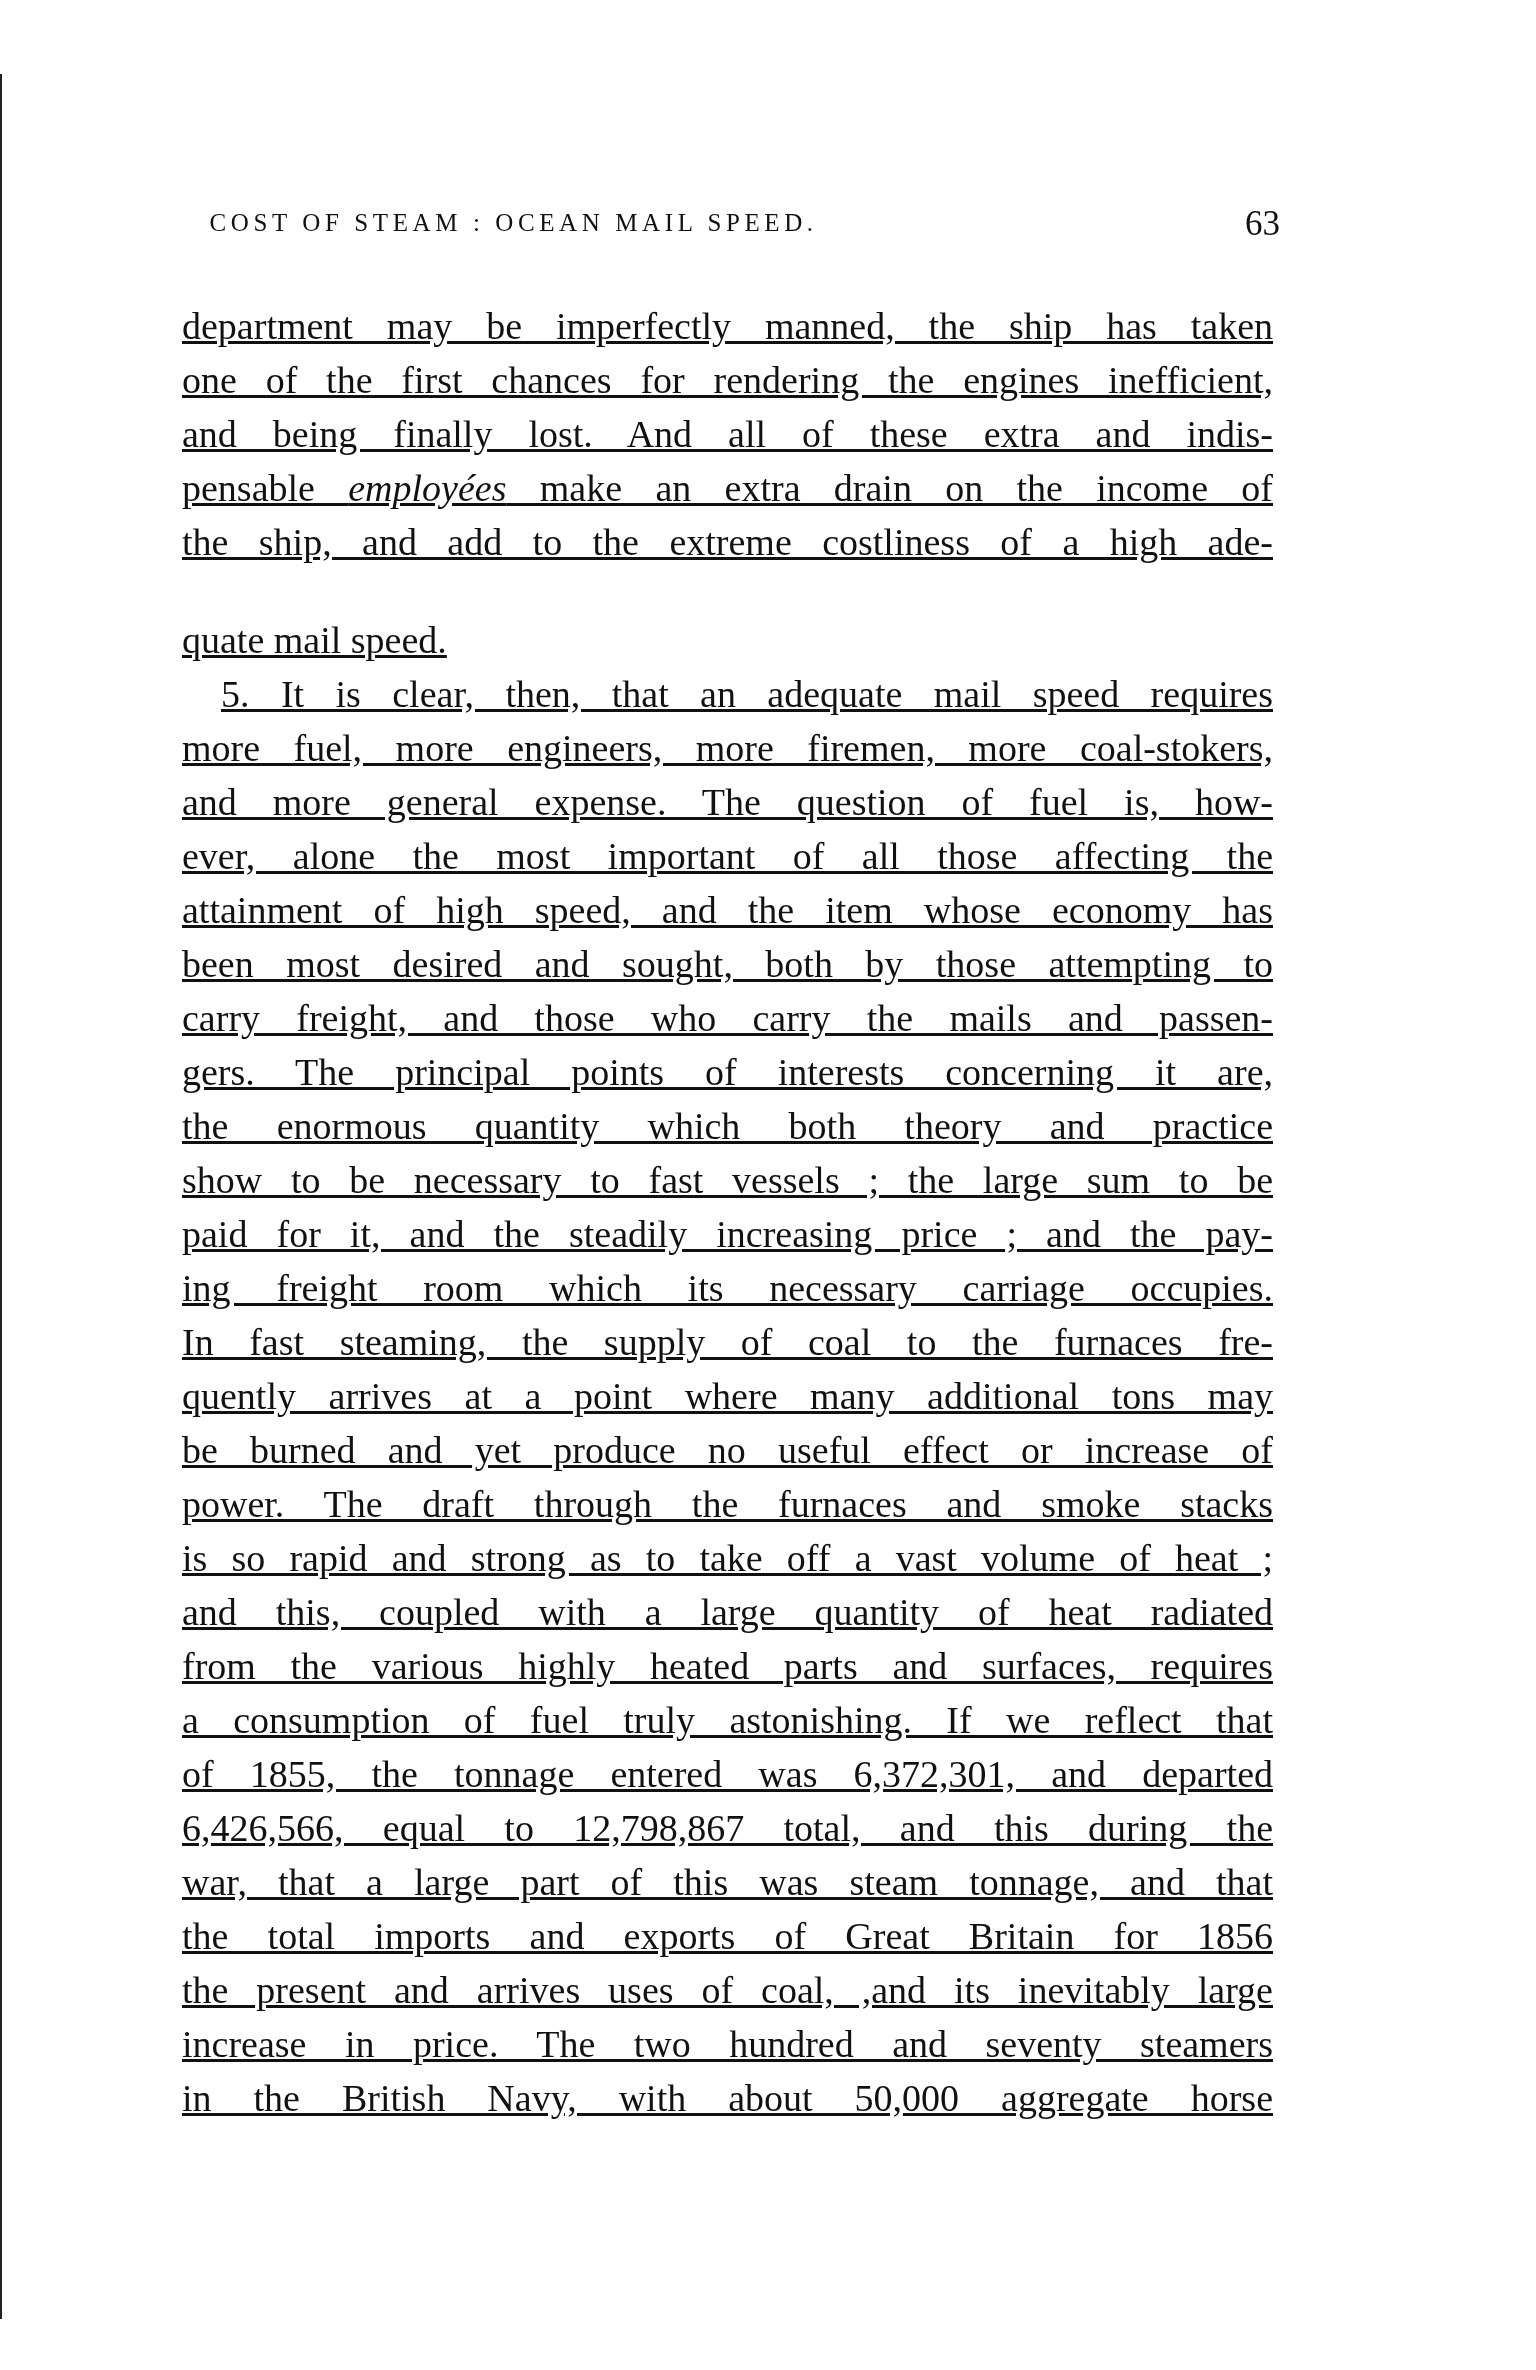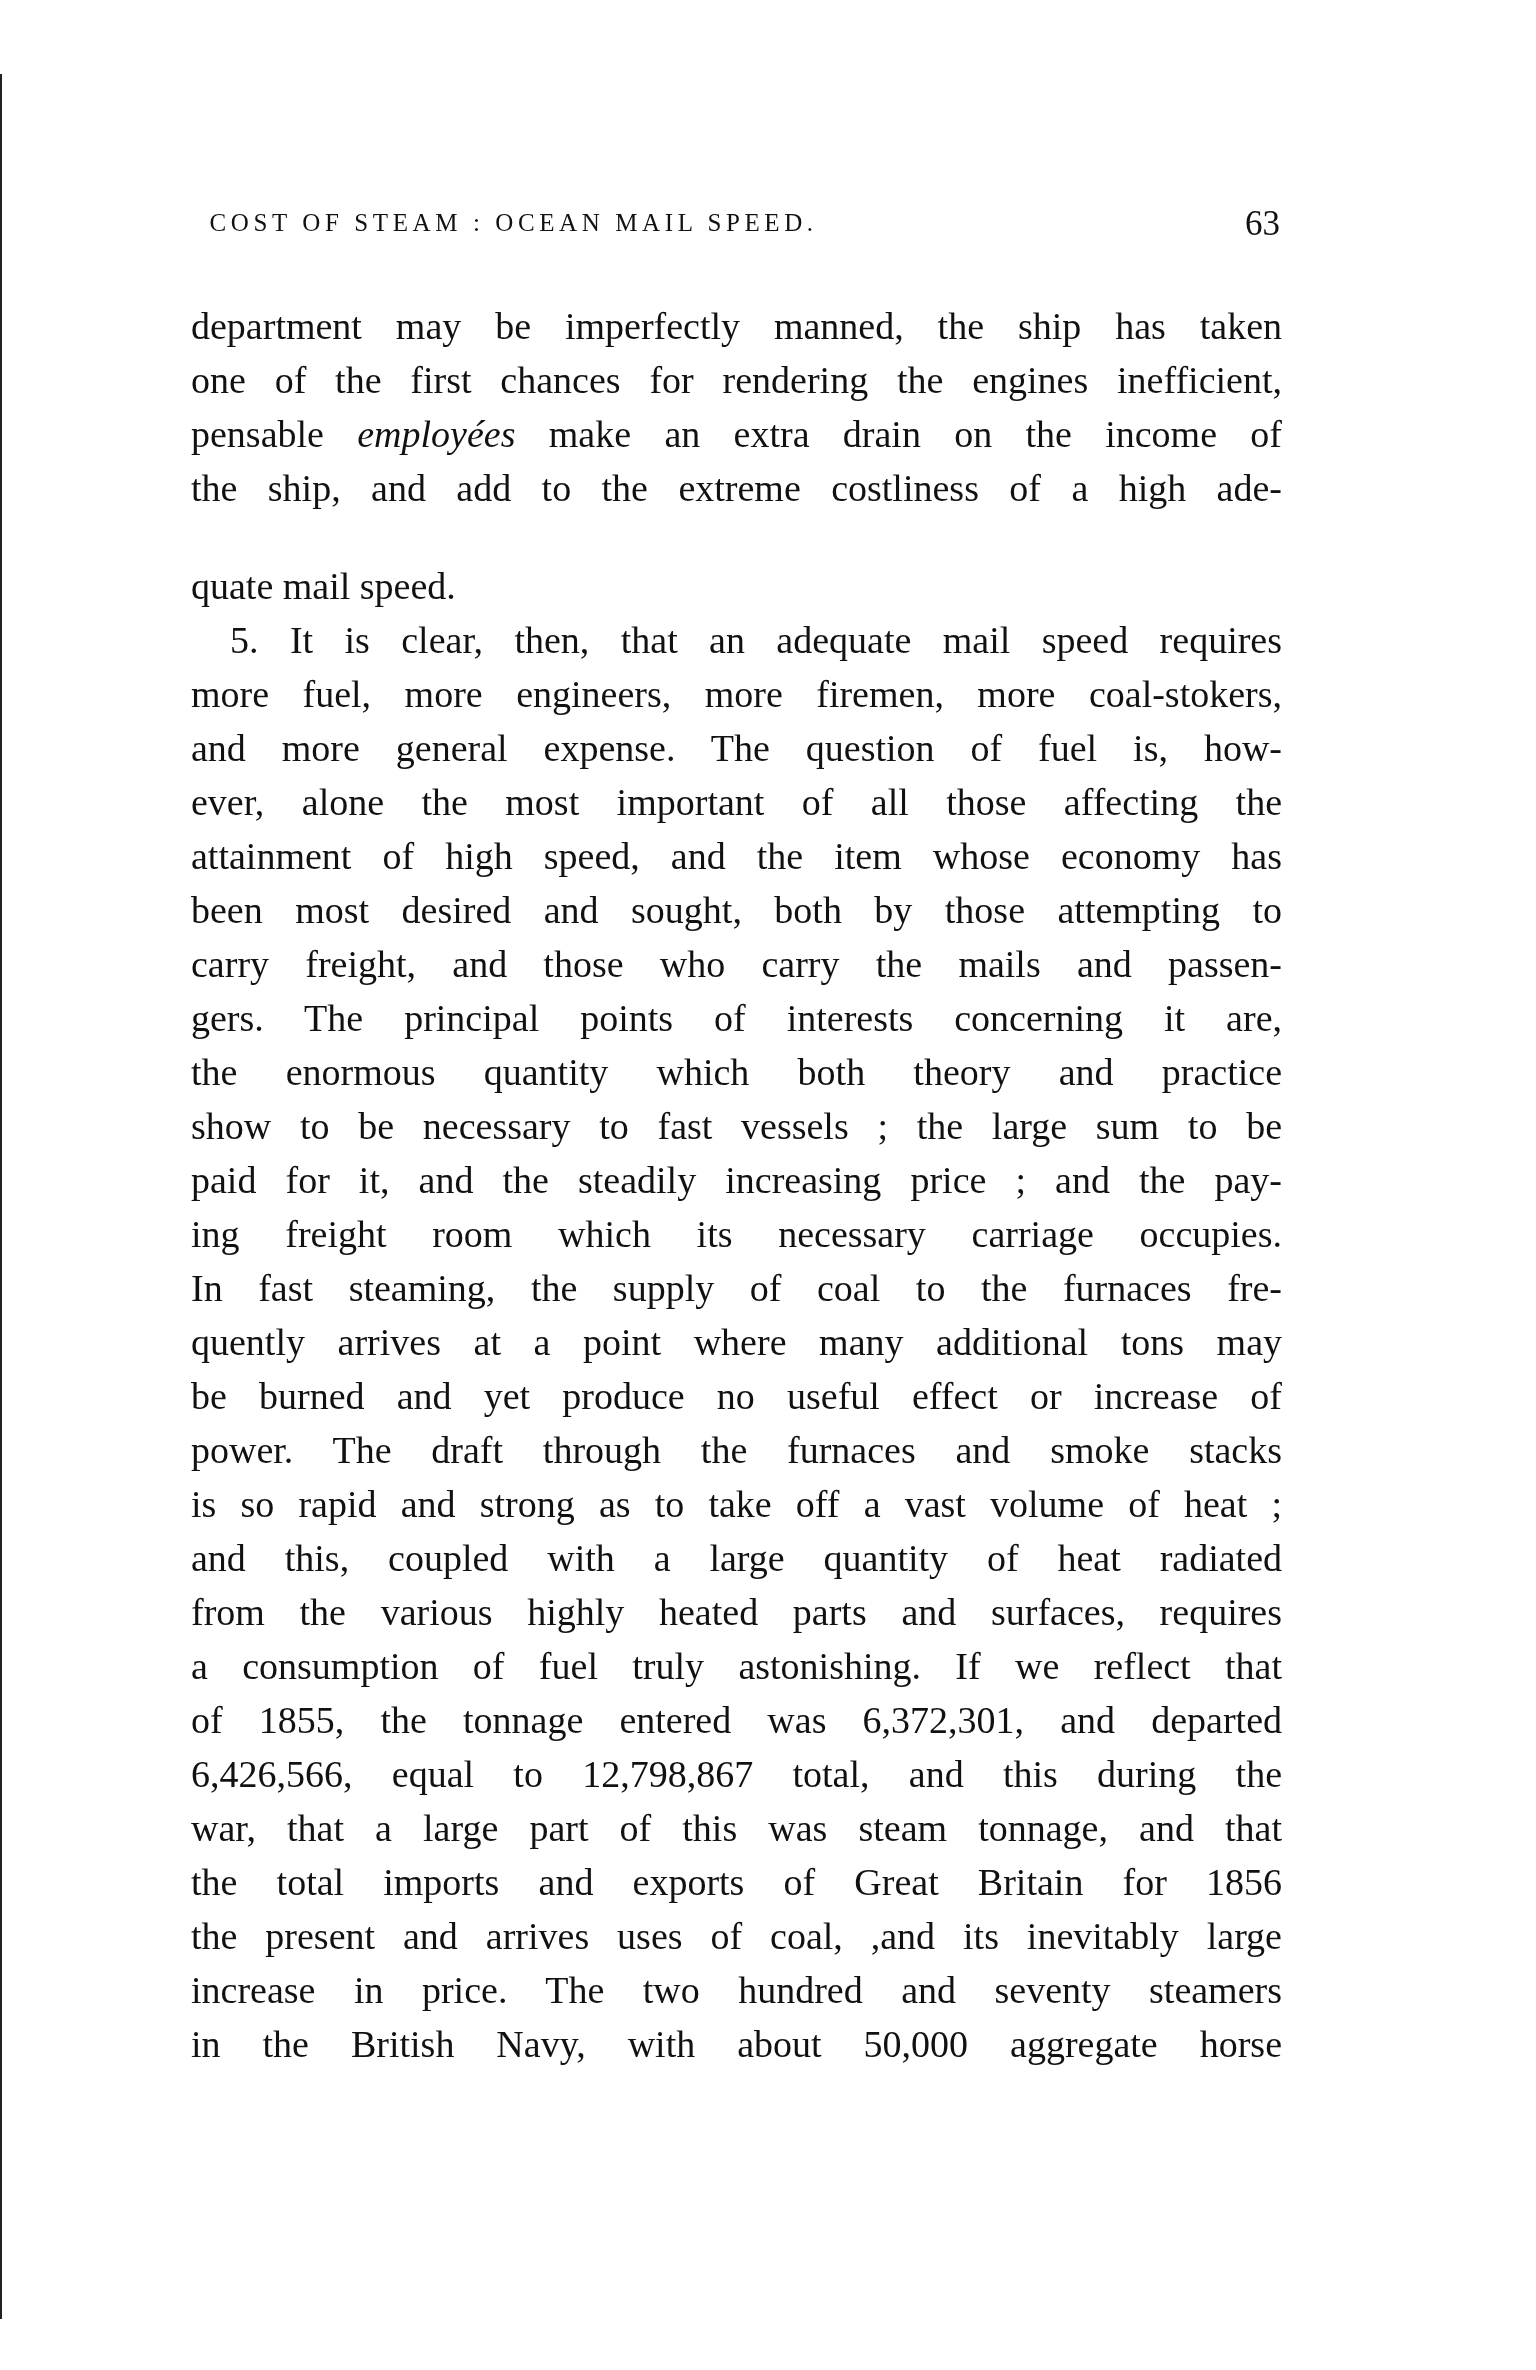--- a/index.html
+++ b/index.html
@@ -19,21 +19,21 @@
     position: absolute; left: 0; right: 0; text-align: left;
     font-family: "Liberation Serif", serif;
     font-size: 25px; letter-spacing: 4.6px; top: 7.4px;
     padding-left: 18.6px;
   }
   .page-number {
     position: absolute; right: 0; top: 1.9px;
     font-family: "Liberation Serif", serif; font-size: 35px;
   }
   .body {
-    position: absolute; top: 299px; left: 191px; width: 1091px;
+    position: absolute; top: 299px; left: 182px; width: 1091px; text-decoration: underline;
   }
   .line {
     display: block; height: 54px; line-height: 54px;
     font-family: "Liberation Serif", serif;
     font-size: 38px;
     text-align: justify; text-align-last: justify;
     white-space: nowrap;
   }
   .line.last { text-align-last: left; margin-top: 44px; }
   .line.indent { padding-left: 39px; }
@@ -45,20 +45,21 @@
 <div class="edge"></div>
 
 <div class="header">
   <div class="header-title">COST OF STEAM : OCEAN MAIL SPEED.</div>
   <div class="page-number">63</div>
 </div>
 
 <div class="body" id="body">
     <div class="line">department may be imperfectly manned, the ship has taken</div>
     <div class="line">one of the first chances for rendering the engines inefficient,</div>
+    <div class="line">and being finally lost.  And all of these extra and indis-</div>
     <div class="line"><span>pensable </span><span class="it">employées</span><span> make an extra drain on the income of</span></div>
     <div class="line">the ship, and add to the extreme costliness of a high ade-</div>
     <div class="line last">quate mail speed.</div>
     <div class="line indent">5. It is clear, then, that an adequate mail speed requires</div>
     <div class="line">more fuel, more engineers, more firemen, more coal-stokers,</div>
     <div class="line">and more general expense.  The question of fuel is, how-</div>
     <div class="line">ever, alone the most important of all those affecting the</div>
     <div class="line">attainment of high speed, and the item whose economy has</div>
     <div class="line">been most desired and sought, both by those attempting to</div>
     <div class="line">carry freight, and those who carry the mails and passen-</div>

